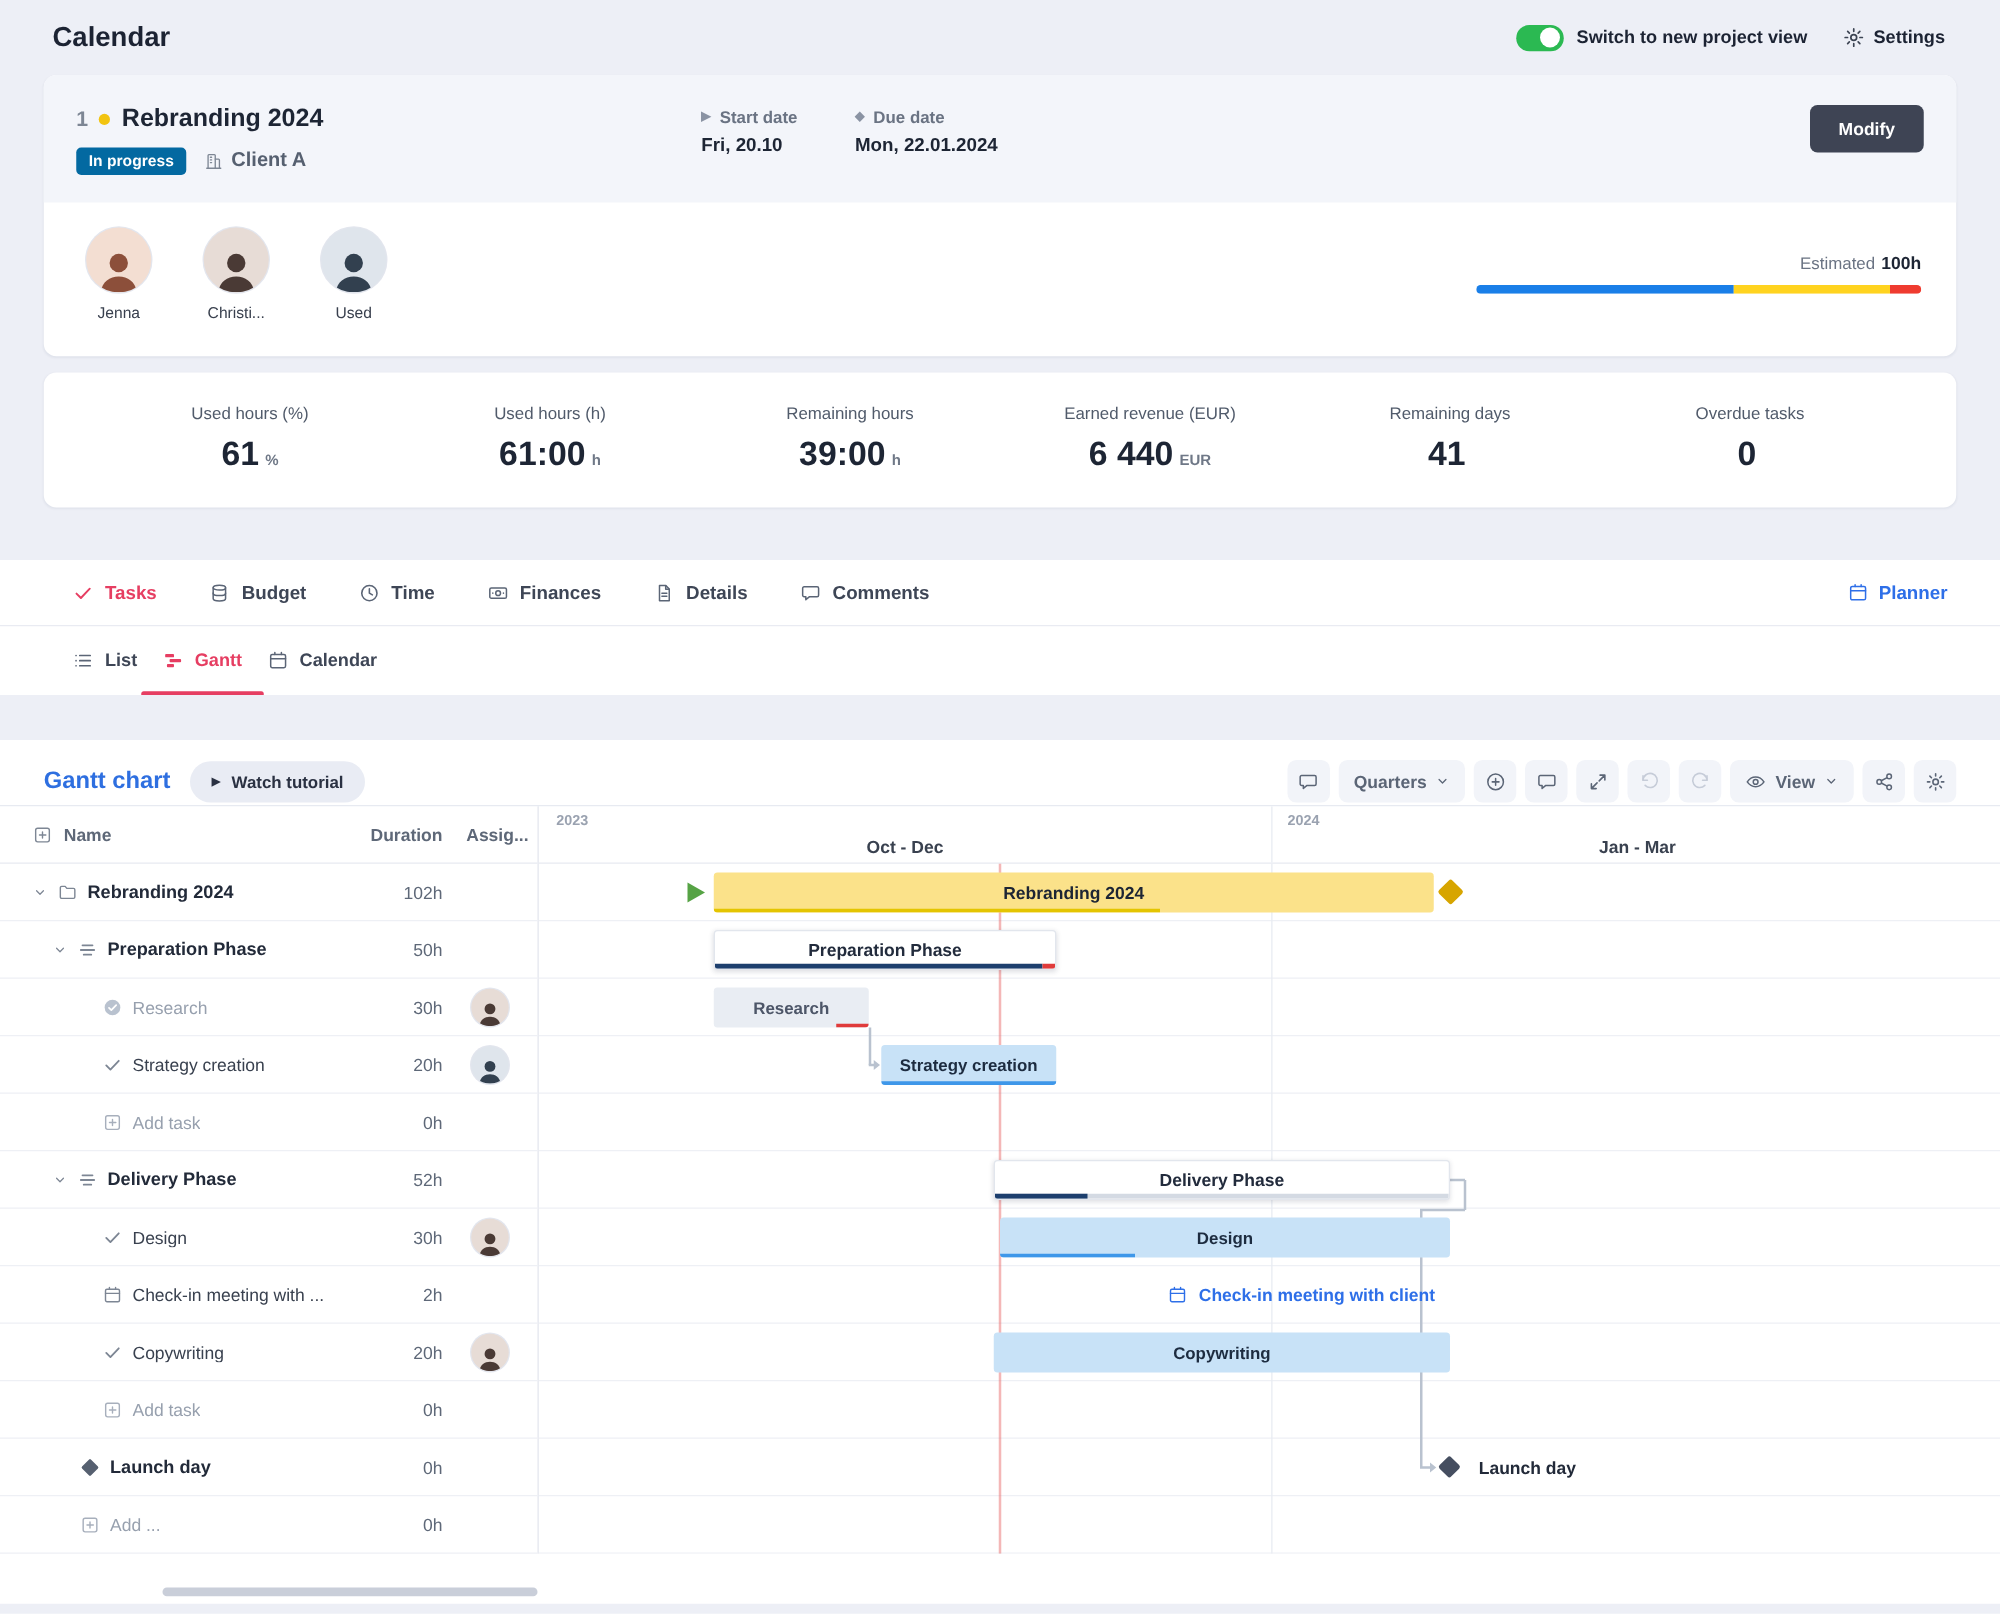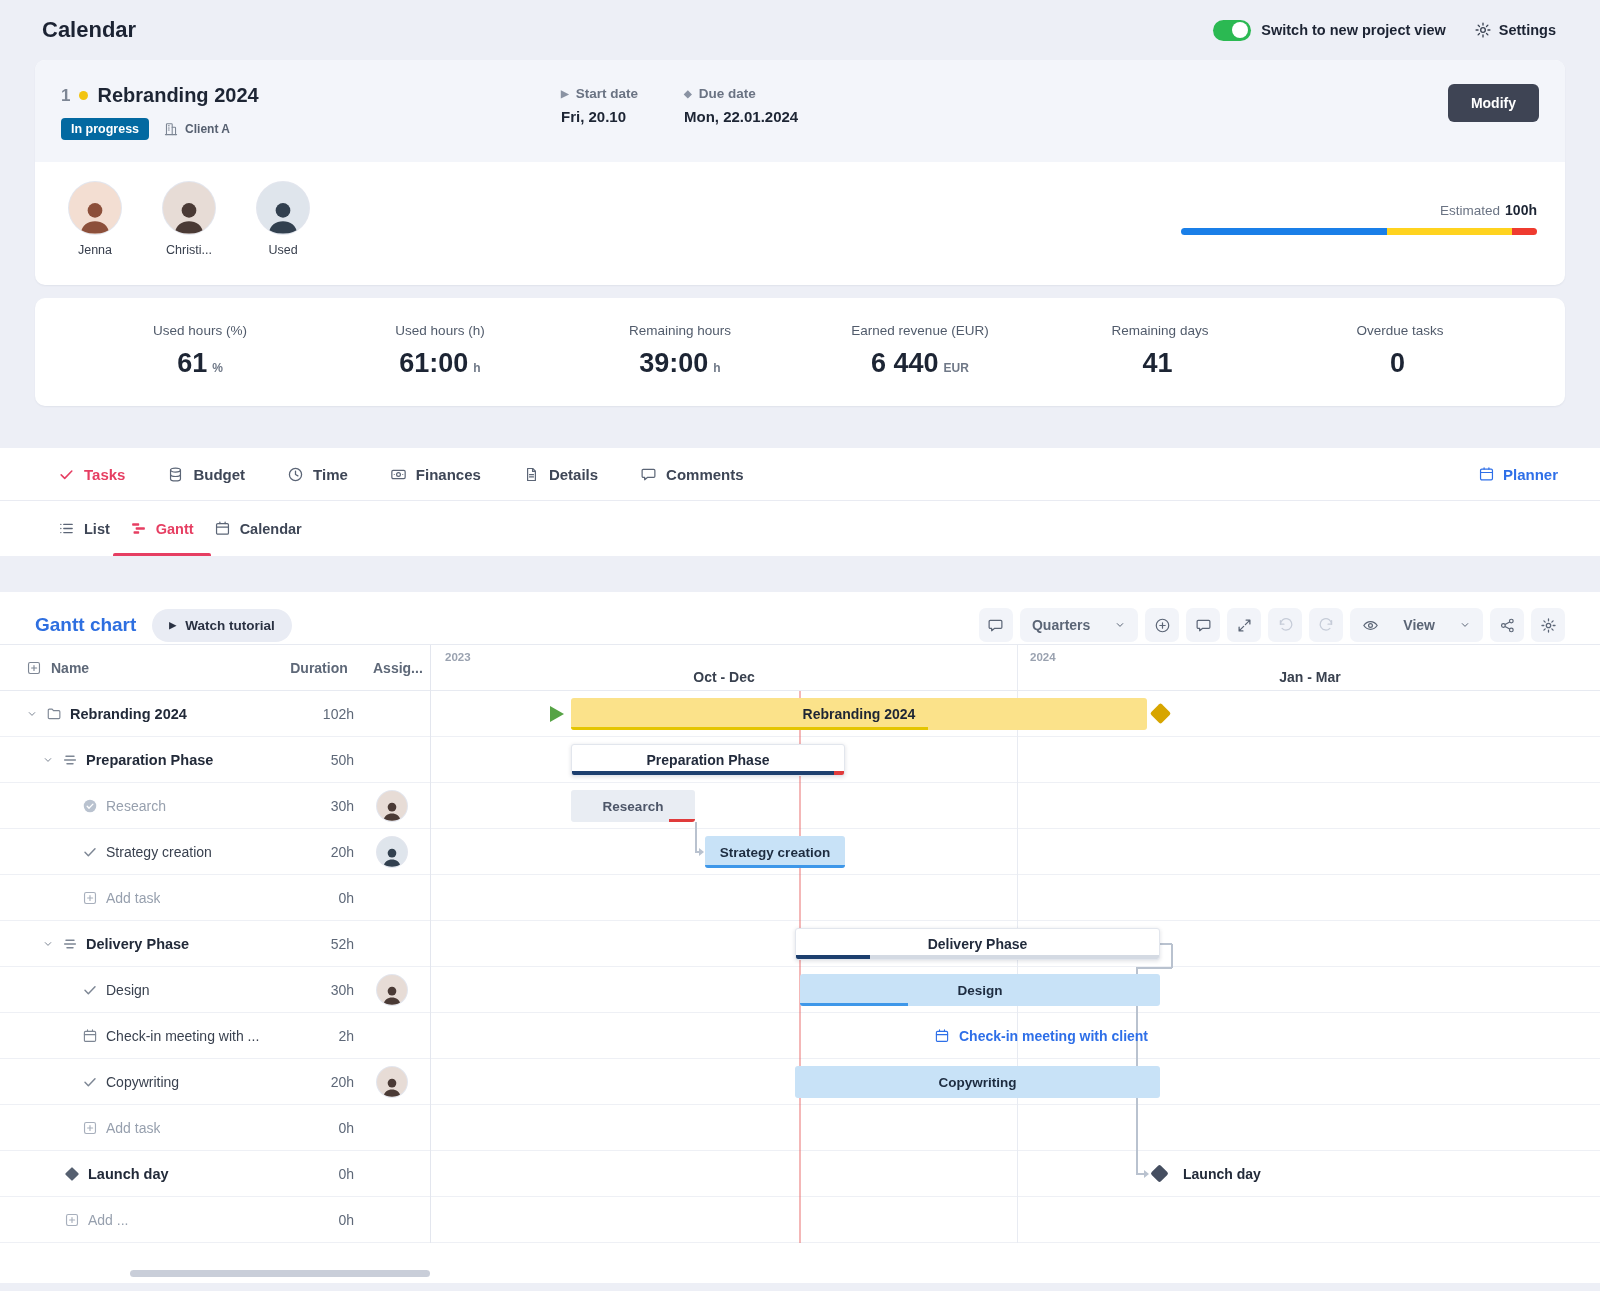--- a/index.html
+++ b/index.html
@@ -23,21 +23,21 @@
   
   .card{background:#fff;border-radius:10px;margin:0 35px;box-shadow:0 1px 2px rgba(25,35,65,.06)}
   .proj-head{background:#f3f5fa;border-radius:10px 10px 0 0;padding:24px 26px 22px;display:flex;align-items:flex-start}
   .proj-left{min-width:470px}
   .title-row{display:flex;align-items:center;gap:9px}
   .proj-num{color:#7d8694;font-size:17px;font-weight:600}
   .status-dot{width:9px;height:9px;border-radius:50%;background:#f2c410}
   .proj-title{font-size:20px;font-weight:700;color:#1d2534}
   .badge-row{display:flex;align-items:center;gap:14px;margin-top:11px}
   .badge-green{background:#0369a1;color:#fff;font-size:12.5px;font-weight:700;padding:4px 10px;border-radius:4px}
-  .client{display:flex;align-items:center;gap:6px;color:#566070;font-size:12px;font-weight:600}
+  .client{display:flex;align-items:center;gap:6px;color:#566070;font-size:16px;font-weight:600}
   .client .ic{color:#7d8694}
   .dates{display:flex;gap:46px;margin-left:30px;padding-top:2px}
   .date-block .dlabel{display:flex;align-items:center;gap:7px;color:#6a7383;font-size:13.5px;font-weight:600}
   .glyph{font-size:10px;color:#8a93a3;line-height:1}
   .date-block .dvalue{margin-top:7px;font-size:15px;font-weight:700;color:#1d2534}
   .modify-btn{margin-left:auto;background:#3e4454;color:#fff;border:none;border-radius:6px;font-family:inherit;font-size:14px;font-weight:700;padding:11px 23px;cursor:pointer}
 
   .proj-body{padding:20px 28px 28px 30px;display:flex;align-items:center}
   .members{display:flex;gap:34px}
   .member{display:flex;flex-direction:column;align-items:center;width:60px;cursor:pointer}
@@ -78,32 +78,32 @@
   .subtab.active .ic{color:#e63e62}
   .subtab.active::after{content:"";position:absolute;left:-17px;right:-17px;bottom:0;height:3px;background:#e63e62;border-radius:2px 2px 0 0}
 
   
   .gantt-section{margin-top:36px;background:#fff;height:691px;position:relative;overflow:hidden}
   .gantt-header{height:52px;display:flex;align-items:center;gap:16px;padding:14px 35px 0}
   .gantt-title{font-size:19px;font-weight:700;color:#2e6fe0}
   .tutorial{display:flex;align-items:center;gap:9px;background:#e9ecf4;border-radius:17px;padding:9px 17px;font-size:13.5px;font-weight:700;color:#2a3142;cursor:pointer}
   .tutorial .glyph{color:#2a3142;font-size:9px}
   .gtoolbar{margin-left:auto;display:flex;align-items:center;gap:7px}
-  .tbtn{height:34px;min-width:34px;border-radius:7px;background:#f2f4f9;display:flex;align-items:center;justify-content:center;gap:24px;color:#5b6576;font-size:14px;font-weight:700;padding:0 8px;cursor:pointer;border:none;font-family:inherit}
+  .tbtn{height:34px;min-width:34px;border-radius:7px;background:#f2f4f9;display:flex;align-items:center;justify-content:center;gap:7px;color:#5b6576;font-size:14px;font-weight:700;padding:0 8px;cursor:pointer;border:none;font-family:inherit}
   .tbtn.labeled{padding:0 12px}
   .tbtn.dim{color:#c6ccd8}
 
   .gantt-body{margin-top:0;border-top:1px solid #e7eaf1;display:flex;height:599px}
 
   
   .gtable{width:431px;flex:none;border-right:1px solid #e3e6ee}
   .thead{height:46px;display:flex;align-items:center;border-bottom:1px solid #e7eaf1;color:#5e6878;font-size:14px;font-weight:600}
   .thead .ic{color:#7d8694}
   .col-name{flex:1;display:flex;align-items:center;gap:9px;padding-left:26px;overflow:hidden}
-  .col-dur{width:70px;text-align:center}
+  .col-dur{width:70px;text-align:right}
   .col-av{width:76px;padding-left:19px}
   .trow{height:46px;display:flex;align-items:center;border-bottom:1px solid #eef0f5;cursor:pointer}
   .tname{flex:1;display:flex;align-items:center;gap:8px;overflow:hidden;white-space:nowrap}
   .pl0{padding-left:26px}.pl1{padding-left:42px}.pl2{padding-left:82px}.pl1b{padding-left:64px}
   .chev{color:#7d8694}
   .ticon{color:#7d8694}
   .tlabel{font-size:14px;color:#39414f;overflow:hidden;text-overflow:ellipsis}
   .bold .tlabel{font-weight:700;color:#222a39;font-size:14.5px}
   .muted .tlabel{color:#97a0ae}
   .muted .ticon{color:#a7afbc}

